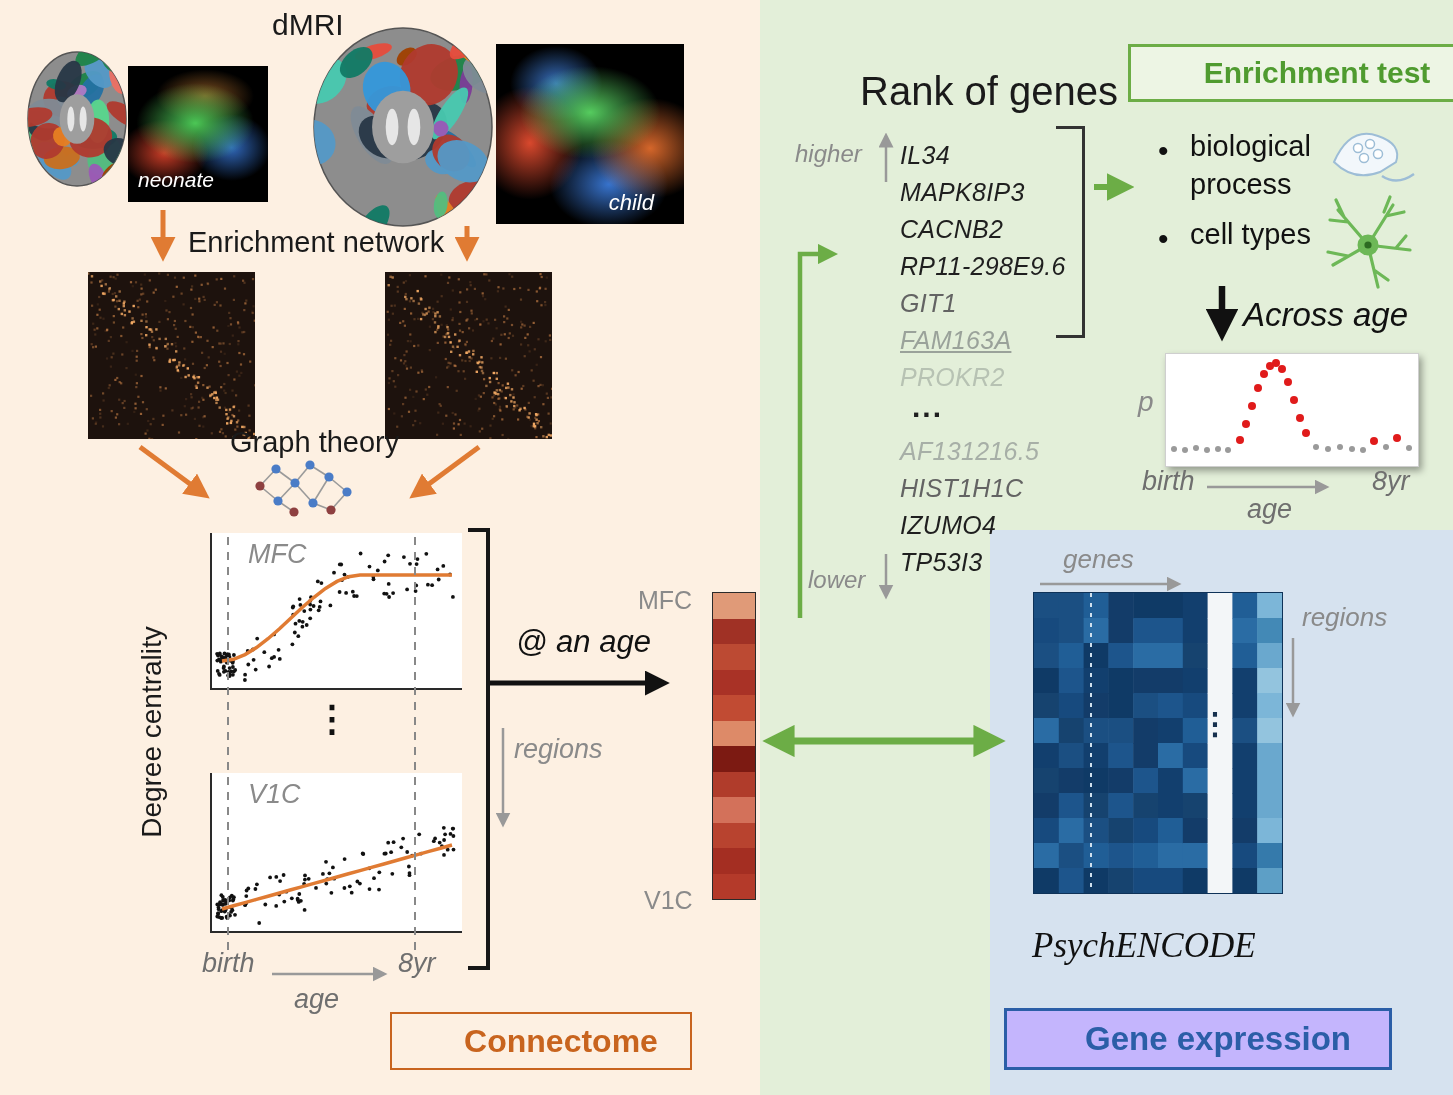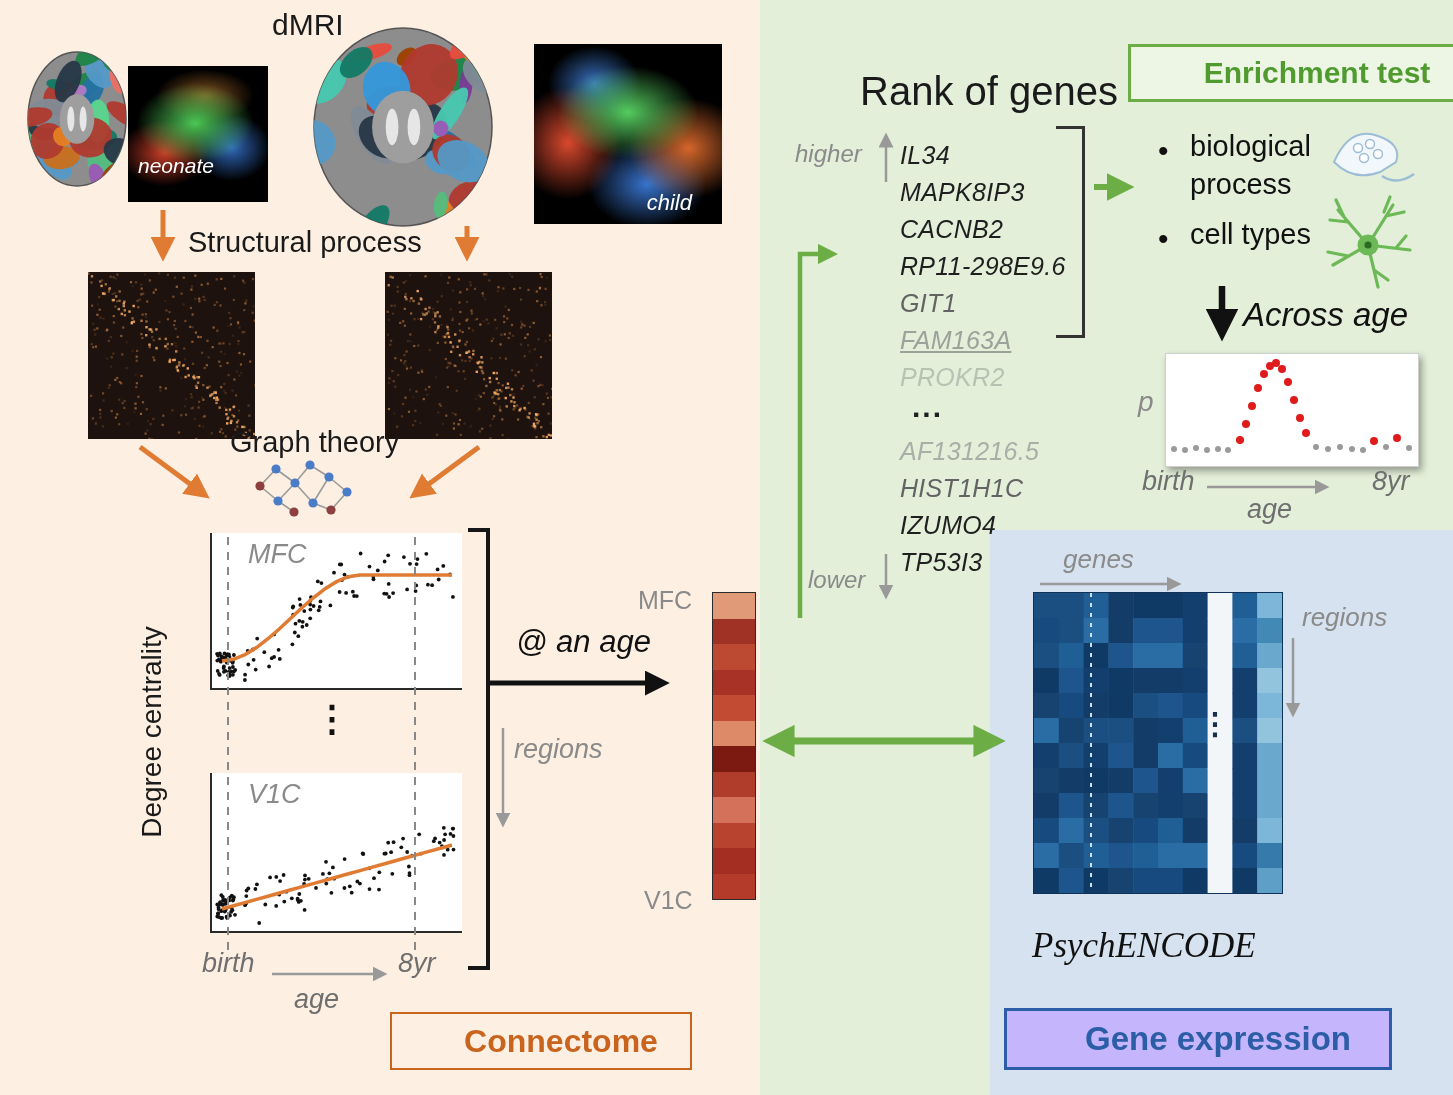--- a/index.html
+++ b/index.html
@@ -22,21 +22,21 @@
     radial-gradient(ellipse 45% 35% at 26% 64%, rgba(235,70,45,.85), rgba(235,70,45,0) 70%),
     radial-gradient(ellipse 40% 35% at 74% 60%, rgba(60,130,235,.8), rgba(60,130,235,0) 70%),
     radial-gradient(ellipse 50% 28% at 55% 22%, rgba(240,150,60,.55), rgba(240,150,60,0) 70%),
     #000;}
   .tract-child{background:
     radial-gradient(ellipse 55% 38% at 50% 38%, rgba(90,215,100,.95), rgba(90,215,100,0) 68%),
     radial-gradient(ellipse 40% 45% at 18% 55%, rgba(240,80,50,.9), rgba(240,80,50,0) 70%),
     radial-gradient(ellipse 45% 40% at 82% 58%, rgba(250,120,50,.85), rgba(250,120,50,0) 70%),
     radial-gradient(ellipse 45% 35% at 60% 78%, rgba(65,135,240,.85), rgba(65,135,240,0) 70%),
     radial-gradient(ellipse 35% 30% at 32% 22%, rgba(70,140,240,.8), rgba(70,140,240,0) 70%),
-    #000; margin-left: 38px;}
+    #000;}
   .tract-label{position:absolute;color:#fff;font-style:italic;font-size:21px;}
   .vcol{display:flex;flex-direction:column;border:1.5px solid #2a2a2a;background:#fff;}
   .vcol div{flex:1;}
 </style>
 </head>
 <body>
 
 <div id="canvas">
 
   <div class="abs" style="left:0;top:0;width:760px;height:1095px;background:#fdf0e2;"></div>
@@ -85,21 +85,21 @@
         <ellipse cx="5.4" cy="67.2" rx="9.3" ry="21.3" fill="#b03a2e" transform="rotate(79 5.4 67.2)" opacity="0.95"></ellipse>
         <ellipse cx="69.1" cy="0.1" rx="10.0" ry="23.2" fill="#1e8449" transform="rotate(54 69.1 0.1)" opacity="0.95"></ellipse>
         <ellipse cx="42.2" cy="31.5" rx="11.5" ry="21.9" fill="#273746" transform="rotate(22 42.2 31.5)" opacity="0.95"></ellipse>
         <ellipse cx="51" cy="69" rx="17.34" ry="24.84" fill="#9e9e9e"></ellipse>
         <ellipse cx="44.88" cy="69" rx="3.5700000000000003" ry="12.42" fill="#e6e6e6"></ellipse>
         <ellipse cx="57.12" cy="69" rx="3.5700000000000003" ry="12.42" fill="#e6e6e6"></ellipse>
       </g>
     </svg>
 
   <div class="abs tract tract-neonate" style="left:128px;top:66px;width:140px;height:136px;">
-    <div class="tract-label" style="left:10px;bottom:24px;">neonate</div>
+    <div class="tract-label" style="left:10px;bottom:10px;">neonate</div>
   </div>
 
   <svg class="abs" id="brain2" style="left:312px;top:26px;" width="182" height="202" viewBox="0 0 182 202">
       <defs>
         <clipPath id="brain2c">
           <ellipse cx="91" cy="101" rx="89" ry="99"></ellipse>
         </clipPath>
       </defs>
       <ellipse cx="91" cy="101" rx="89" ry="99" fill="#8d8d8d" stroke="#555" stroke-width="1.5"></ellipse>
       <g clip-path="url(#brain2c)">
@@ -138,21 +138,21 @@
         <ellipse cx="91" cy="101" rx="30.94" ry="36.36" fill="#9e9e9e"></ellipse>
         <ellipse cx="80.08" cy="101" rx="6.370000000000001" ry="18.18" fill="#e6e6e6"></ellipse>
         <ellipse cx="101.92" cy="101" rx="6.370000000000001" ry="18.18" fill="#e6e6e6"></ellipse>
       </g>
     </svg>
 
   <div class="abs tract tract-child" style="left:496px;top:44px;width:188px;height:180px;">
     <div class="tract-label" style="right:30px;bottom:8px;font-size:22px;">child</div>
   </div>
 
-  <div class="abs heading" style="left:188px;top:226px;">Structural process</div>
+  <div class="abs heading" style="left:188px;top:226px;">Enrichment network</div>
 
   <svg class="abs" id="matrix1" style="left:88px;top:272px;background:#1d120d;" width="167" height="167" viewBox="0 0 167 167">
       <rect x="109.0" y="63.7" width="2.2" height="2.2" fill="#e89552" opacity="0.52"></rect>
       <rect x="53.3" y="64.9" width="2.2" height="2.2" fill="#e89552" opacity="0.44"></rect>
       <rect x="135.1" y="117.5" width="2.2" height="2.2" fill="#e89552" opacity="0.14"></rect>
       <rect x="102.5" y="135.3" width="2.2" height="2.2" fill="#e89552" opacity="0.27"></rect>
       <rect x="135.9" y="15.5" width="2.2" height="2.2" fill="#e89552" opacity="0.47"></rect>
       <rect x="106.2" y="2.5" width="2.2" height="2.2" fill="#e89552" opacity="0.57"></rect>
       <rect x="73.6" y="151.8" width="2.2" height="2.2" fill="#e89552" opacity="0.49"></rect>
       <rect x="96.3" y="47.9" width="2.2" height="2.2" fill="#e89552" opacity="0.39"></rect>

